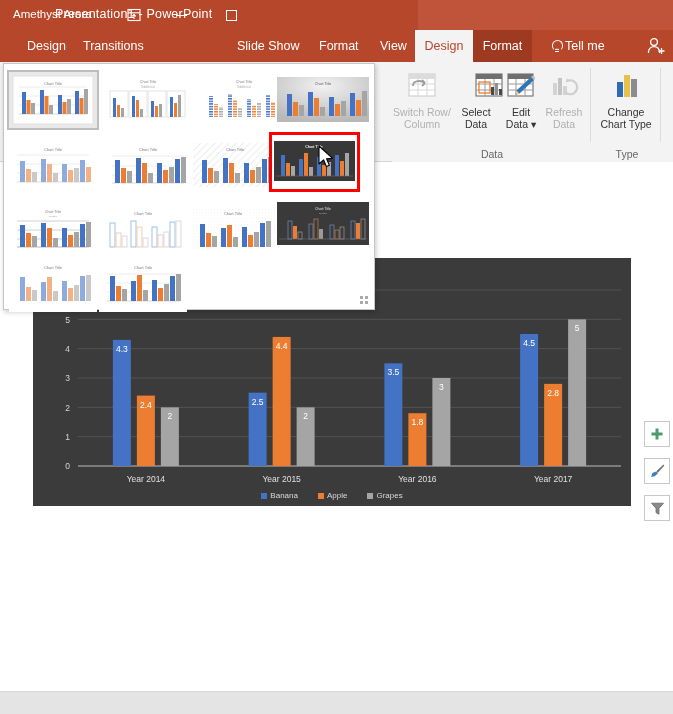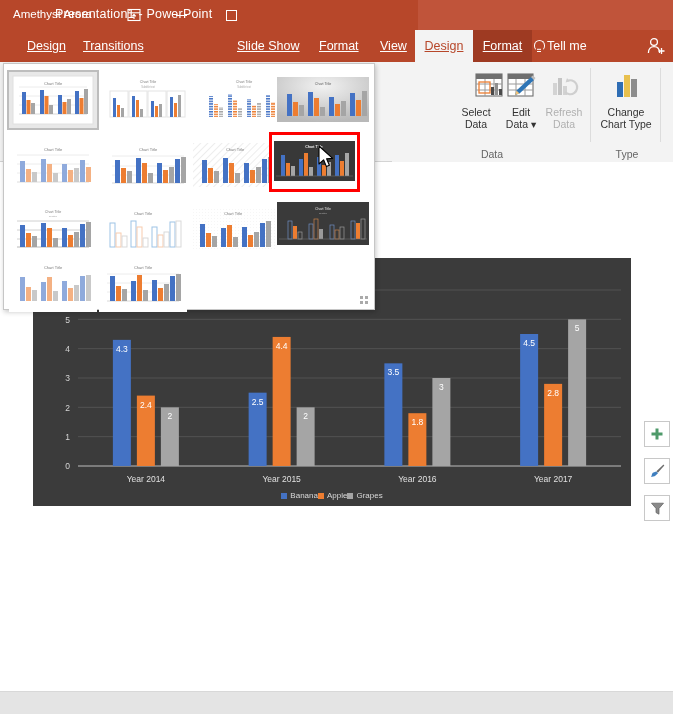--- a/index.html
+++ b/index.html
@@ -50,21 +50,20 @@
   
   .tabstrip {
     position: absolute; left: 0; top: 30px; width: 673px; height: 32px;
     background: #b7472a;
   }
   .tab {
     position: absolute; top: 0; height: 32px;
     display: flex; align-items: center; justify-content: center;
     color: #ffffff; font-size: 12.5px; white-space: nowrap;
     padding: 0 9px;
-    text-decoration: underline;
   }
   .tab.active-ctx {
     background: #f3f3f3; color: #b7472a;
   }
   .tab.ctx-sibling { background: #9e3a22; }
   .tellme {
     position: absolute; top: 0; height: 32px; display: flex;
     align-items: center; gap: 4px; color: #fff; font-size: 12.5px;
     padding: 0 6px;
   }
@@ -160,21 +159,21 @@
     background: #3b3b3b;
   }
   .chart-title {
     position: absolute; left: 0; top: 9px; width: 100%;
     text-align: center; color: #ffffff; font-size: 12.5px; font-weight: bold;
     letter-spacing: .3px;
   }
   .plot { position: absolute; left: 0; top: 0; width: 598px; height: 248px; }
   .legend {
     position: absolute; left: 0; bottom: 6px; width: 100%;
-    display: flex; justify-content: center; gap: 0;
+    display: flex; justify-content: center; gap: 20px;
     font-size: 8px; color: #d9d9d9;
   }
   .legend span.sw {
     display: inline-block; width: 6px; height: 6px; margin-right: 3px;
     vertical-align: -1px;
   }
   .legend i { font-style: normal; }
 
   
   .chart-btns {
@@ -227,38 +226,55 @@
 
   <div class="tabstrip">
     <div class="tab" style="left:18px;">Design</div>
     <div class="tab" style="left:74px;">Transitions</div>
     <div class="tab" style="left:228px;">Slide Show</div>
     <div class="tab" style="left:310px;">Format</div>
     <div class="tab" style="left:371px;">View</div>
     <div class="tab active-ctx" style="left:415px;width:58px;">Design</div>
     <div class="tab ctx-sibling" style="left:473px;width:59px;">Format</div>
 
-    <div class="tellme" style="left:528px;">
+    <div class="tellme" style="left:546px;">
       <span class="bulb"></span>
       <span>Tell me</span>
     </div>
 
     <div class="share-ico">
       <svg width="22" height="20" viewBox="0 0 22 20">
         <circle cx="9" cy="6" r="3.4" fill="none" stroke="#fff" stroke-width="1.3"></circle>
         <path d="M3.4 17 C3.4 12.6 6 10.6 9 10.6 C12 10.6 14.6 12.6 14.6 17" fill="none" stroke="#fff" stroke-width="1.3"></path>
         <path d="M16.5 12 L16.5 18 M13.5 15 L19.5 15" stroke="#fff" stroke-width="1.3"></path>
       </svg>
     </div>
   </div>
 
   <div class="ribbon">
     <div class="ribbon-groups">
 
       <div class="rgroup" style="left:0;width:200px;">
+        <div class="rbtn disabled" style="left:2px;">
+          <div class="ricon">
+            <svg width="34" height="32" viewBox="0 0 34 32">
+              <rect x="4" y="4" width="26" height="22" fill="#ffffff" stroke="#c9c9c9" stroke-width="1"></rect>
+              <rect x="4" y="4" width="26" height="5" fill="#dcdcdc"></rect>
+              <line x1="4" y1="14" x2="30" y2="14" stroke="#d8d8d8"></line>
+              <line x1="4" y1="20" x2="30" y2="20" stroke="#d8d8d8"></line>
+              <line x1="13" y1="4" x2="13" y2="26" stroke="#d8d8d8"></line>
+              <line x1="22" y1="4" x2="22" y2="26" stroke="#d8d8d8"></line>
+              <path d="M8 16 C8 10 16 10 20 13 M20 13 L17 10 M20 13 L17 16" fill="none" stroke="#9d9d9d" stroke-width="1.8"></path>
+            </svg>
+          </div>
+          <div class="rlbl">
+            <span>Switch Row/</span><br>
+            <span>Column</span>
+          </div>
+        </div>
 
         <div class="rbtn" style="left:58px;align-items:flex-end;">
           <div class="ricon">
             <svg width="34" height="32" viewBox="0 0 34 32">
               <rect x="4" y="4" width="26" height="22" fill="#ffffff" stroke="#6f6f6f" stroke-width="1.1"></rect>
               <rect x="4" y="4" width="26" height="5" fill="#6f6f6f"></rect>
               <line x1="4" y1="14" x2="30" y2="14" stroke="#9a9a9a"></line>
               <line x1="4" y1="20" x2="30" y2="20" stroke="#9a9a9a"></line>
               <line x1="13" y1="9" x2="13" y2="26" stroke="#9a9a9a"></line>
               <line x1="22" y1="9" x2="22" y2="26" stroke="#9a9a9a"></line>

